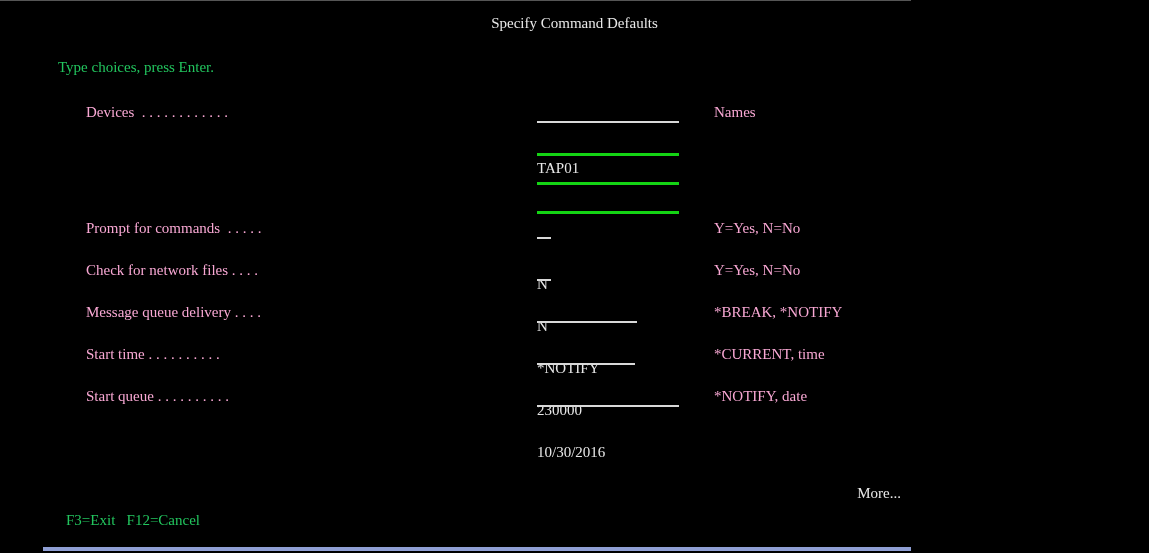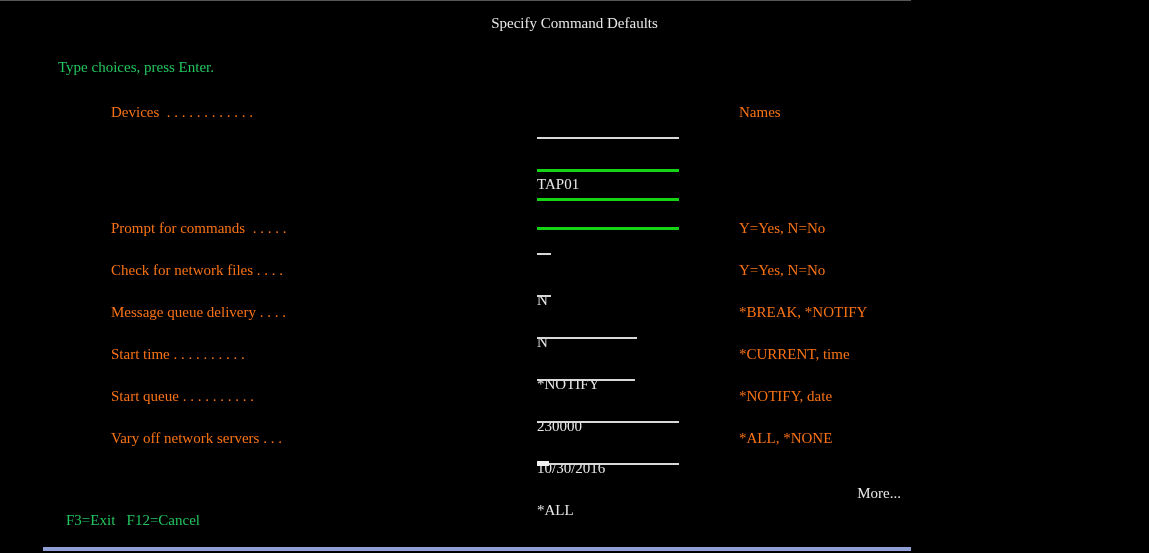--- a/index.html
+++ b/index.html
@@ -18,21 +18,21 @@
     overflow: hidden;
     font-family: Liberation Serif, serif;
     font-size: 15px;
     line-height: 29px;
     letter-spacing: 0px;
     -webkit-font-smoothing: none;
   }
 
   
   .c-white  { color: #e8e8e8; }
-  .c-green  { color: #f97316; margin-left: 25px; }
+  .c-green  { color: #f9a8d4; }
   .c-blue   { color: #22c55e; }
 
   
   .row {
     position: absolute;
     left: 0;
     white-space: pre;
   }
 
   .title-row {
@@ -50,21 +50,21 @@
   }
   .lbl {
     position: absolute;
     left: 86px;
     top: 0;
     white-space: pre;
   }
   .valwrap {
     position: absolute;
     left: 537px;
-    top: 16px;
+    top: 0;
     height: 29px;
   }
   .val {
     position: relative;
     display: block;
     white-space: pre;
     line-height: 22px;
     padding-top: 1px;
   }
   .uline {
@@ -189,29 +189,20 @@
 
   <div class="fieldrow" style="top:381px;">
     <span class="lbl c-green">Start queue . . . . . . . . . .</span>
     <span class="valwrap">
       <span class="val c-white">10/30/2016</span>
       <span class="uline" style="width:142px;"></span>
     </span>
     <span class="hint c-green">*NOTIFY, date</span>
   </div>
 
-  <div class="fieldrow" style="top:423px;">
-    <span class="lbl c-green">Vary off network servers . . .</span>
-    <span class="valwrap">
-      <span class="val c-white">*ALL</span>
-      <span class="uline" style="width:142px;"></span>
-      <span class="cursor"></span>
-    </span>
-    <span class="hint c-green">*ALL, *NONE</span>
-  </div>
 
   <div class="more c-white" style="top:478px;">More...</div>
 
   <div class="fkeys c-blue" style="top:505px;margin-left:8px;">F3=Exit   F12=Cancel</div>
 
   <div class="statusbar" style="top:546px;"></div>
 
 </div>
 
 </body></html>

